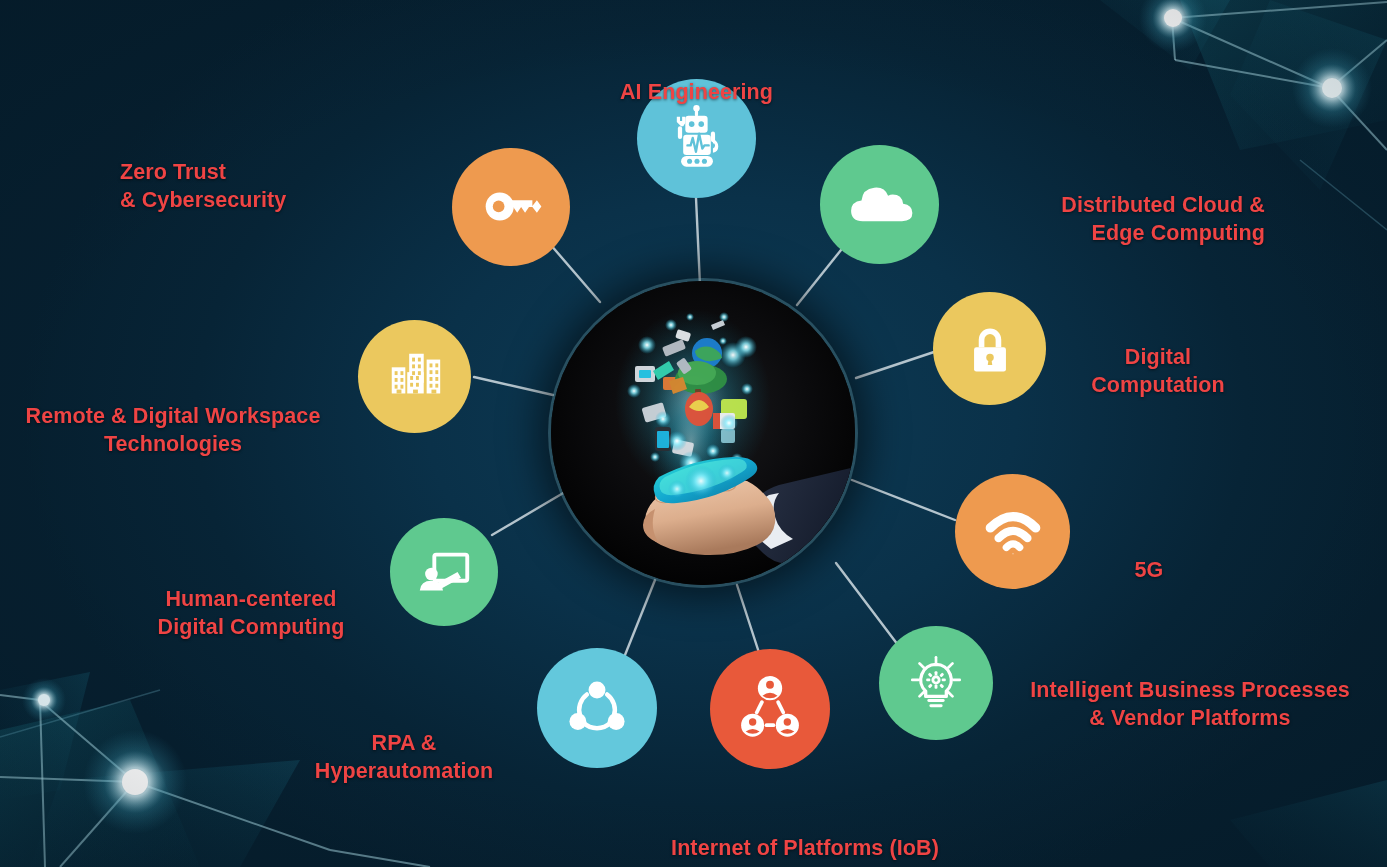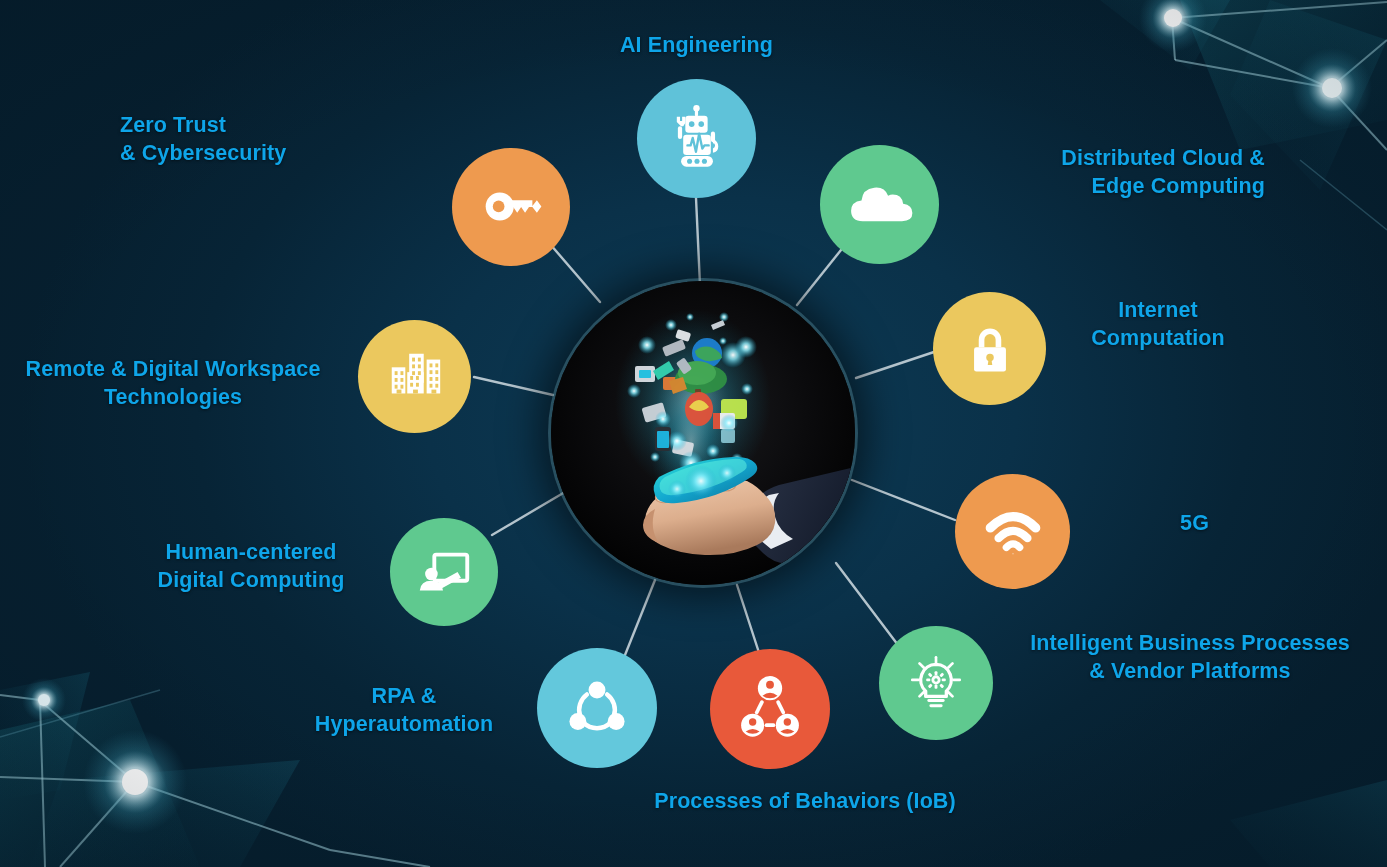--- a/index.html
+++ b/index.html
@@ -34,31 +34,32 @@
   }
   .hub-img { position:absolute; inset:0; }
 
   
   .node { position:absolute; border-radius:50%; display:flex; align-items:center; justify-content:center; }
   .node svg { display:block; }
 
   
   .lbl {
     position:absolute;
-    color:#0ea5e9;
+    color:#ef4444;
     font-weight:bold;
     font-size:21.5px;
     line-height:1.32;
     letter-spacing:.1px;
     text-shadow:0 1px 3px rgba(0,0,0,.55);
     white-space:pre-line;
+    margin-top:47px;
   }
   .lbl.c  { text-align:center; }
   .lbl.r  { text-align:left; }
-  .lbl.l  { text-align:right; }
+  .lbl.l  { text-align:center; }
 </style>
 </head>
 <body>
 
 <div id="bg">
   <div class="bg-base"></div>
 
   <svg class="bg-svg" width="1387" height="867" viewBox="0 0 1387 867">
     <defs>
       <radialGradient id="glowA" cx="50%" cy="50%" r="50%">
@@ -279,21 +280,21 @@
 <div class="node" style="left:933px;top:292px;width:113px;height:113px;background:#EBC85E;">
   <svg width="60" height="60" viewBox="0 0 64 64">
     <g fill="#ffffff">
       <path d="M20 30 v-8 a12 12 0 0 1 24 0 v8 h-6 v-8 a6 6 0 0 0 -12 0 v8 z"></path>
       <rect x="15" y="30" width="34" height="26" rx="2.5"></rect>
       <circle cx="32" cy="41" r="4" fill="#EBC85E"></circle>
       <path d="M30.6 42 h2.8 l1 7 h-4.8z" fill="#EBC85E"></path>
     </g>
   </svg>
 </div>
-<div class="lbl c" style="left:1058px;top:296px;width:200px;">Internet
+<div class="lbl c" style="left:1058px;top:296px;width:200px;">Digital
 Computation</div>
 
 <div class="node" style="left:955px;top:474px;width:115px;height:115px;background:#EE9A4F;">
   <svg width="66" height="66" viewBox="0 0 64 64">
     <g fill="none" stroke="#ffffff" stroke-linecap="round">
       <path d="M10 28 q22 -22 44 0" stroke-width="9"></path>
       <path d="M18 38 q14 -14 28 0" stroke-width="8"></path>
       <path d="M25.5 47 q6.5 -7 13 0" stroke-width="7"></path>
     </g>
     <circle cx="32" cy="53" r="0.5" fill="#ffffff"></circle>
@@ -351,21 +352,21 @@
       <circle cx="47" cy="43.2" r="3.2"></circle>
       <path d="M41 51.5 q6 -4.6 12 0 a10 10 0 0 1 -12 0z"></path>
     </g>
     <g stroke="#ffffff" stroke-width="3.2" stroke-linecap="round" fill="none">
       <path d="M25 26 l-4.5 9"></path>
       <path d="M39 26 l4.5 9"></path>
       <path d="M29 46 h6"></path>
     </g>
   </svg>
 </div>
-<div class="lbl c" style="left:620px;top:787px;width:370px;">Processes of Behaviors (IoB)</div>
+<div class="lbl c" style="left:620px;top:787px;width:370px;">Internet of Platforms (IoB)</div>
 
 <div class="node" style="left:537px;top:648px;width:120px;height:120px;background:#63C8DC;">
   <svg width="72" height="72" viewBox="0 0 64 64">
     <g fill="none" stroke="#ffffff" stroke-width="4" stroke-linecap="round">
       <path d="M17 39 a17 17 0 0 1 6 -19"></path>
       <path d="M41 20 a17 17 0 0 1 6 19"></path>
       <path d="M20 45 a17 17 0 0 0 24 0"></path>
     </g>
     <g fill="#ffffff">
       <circle cx="32" cy="16" r="7.5"></circle>

